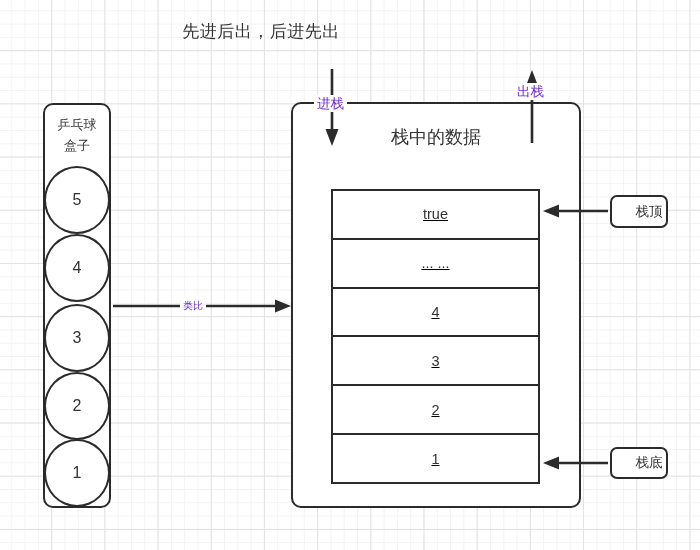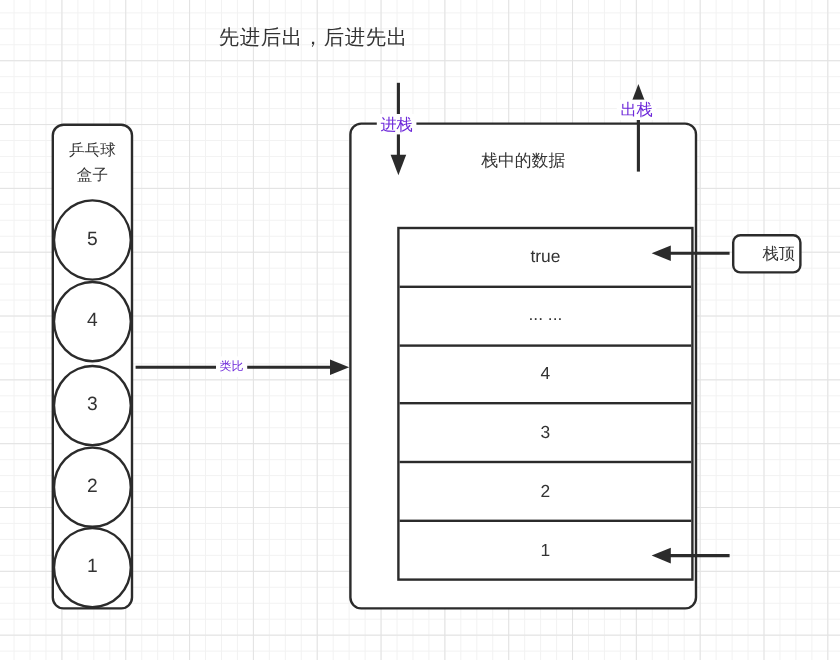--- a/index.html
+++ b/index.html
@@ -34,26 +34,26 @@
     font-size:16px;color:#333;
   }
   
   .stack-box{
     position:absolute;left:291px;top:102px;width:290px;height:406px;
     border:2.5px solid #2b2b2b;border-radius:10px;background:#fff;
     box-sizing:border-box;z-index:1;
   }
   .stack-title{
     position:absolute;left:291px;top:125px;width:290px;text-align:center;
-    font-size:14px;color:#333;z-index:4;
+    font-size:18px;color:#333;z-index:4;
   }
   .stack-table{
-    position:absolute;left:331px;top:189px;width:247px;height:295px;
+    position:absolute;left:331px;top:189px;width:209px;height:295px;
     border:2.5px solid #2b2b2b;background:#fff;box-sizing:border-box;
-    display:flex;flex-direction:column;z-index:2;
+    display:flex;flex-direction:column;z-index:2;text-decoration:underline;
   }
   .stack-cell{
     flex:1;border-bottom:2.5px solid #2b2b2b;display:flex;align-items:center;
     justify-content:center;font-size:14.5px;color:#333;
   }
   .stack-cell:last-child{border-bottom:none;}
   
   .edge-label{
     position:absolute;background:#fff;padding:0 3px;font-size:13.5px;color:#6d28d9;
     line-height:17px;z-index:6;
@@ -92,20 +92,21 @@
   <div class="stack-table">
     <div class="stack-cell">true</div>
     <div class="stack-cell">... ...</div>
     <div class="stack-cell">4</div>
     <div class="stack-cell">3</div>
     <div class="stack-cell">2</div>
     <div class="stack-cell">1</div>
   </div>
 
   <div class="pointer-tag" style="top:195px">栈顶</div>
+  <div class="pointer-tag" style="top:447px;height:32px">栈底</div>
 
   <svg class="arrows" width="700" height="550" viewBox="0 0 700 550">
 
     <g>
       <line x1="113" y1="306" x2="277" y2="306" stroke="#2b2b2b" stroke-width="2.6"></line>
       <polygon points="291,306 275,299.5 275,312.5" fill="#2b2b2b"></polygon>
     </g>
 
     <g>
       <line x1="332" y1="69" x2="332" y2="131" stroke="#2b2b2b" stroke-width="2.6"></line>

